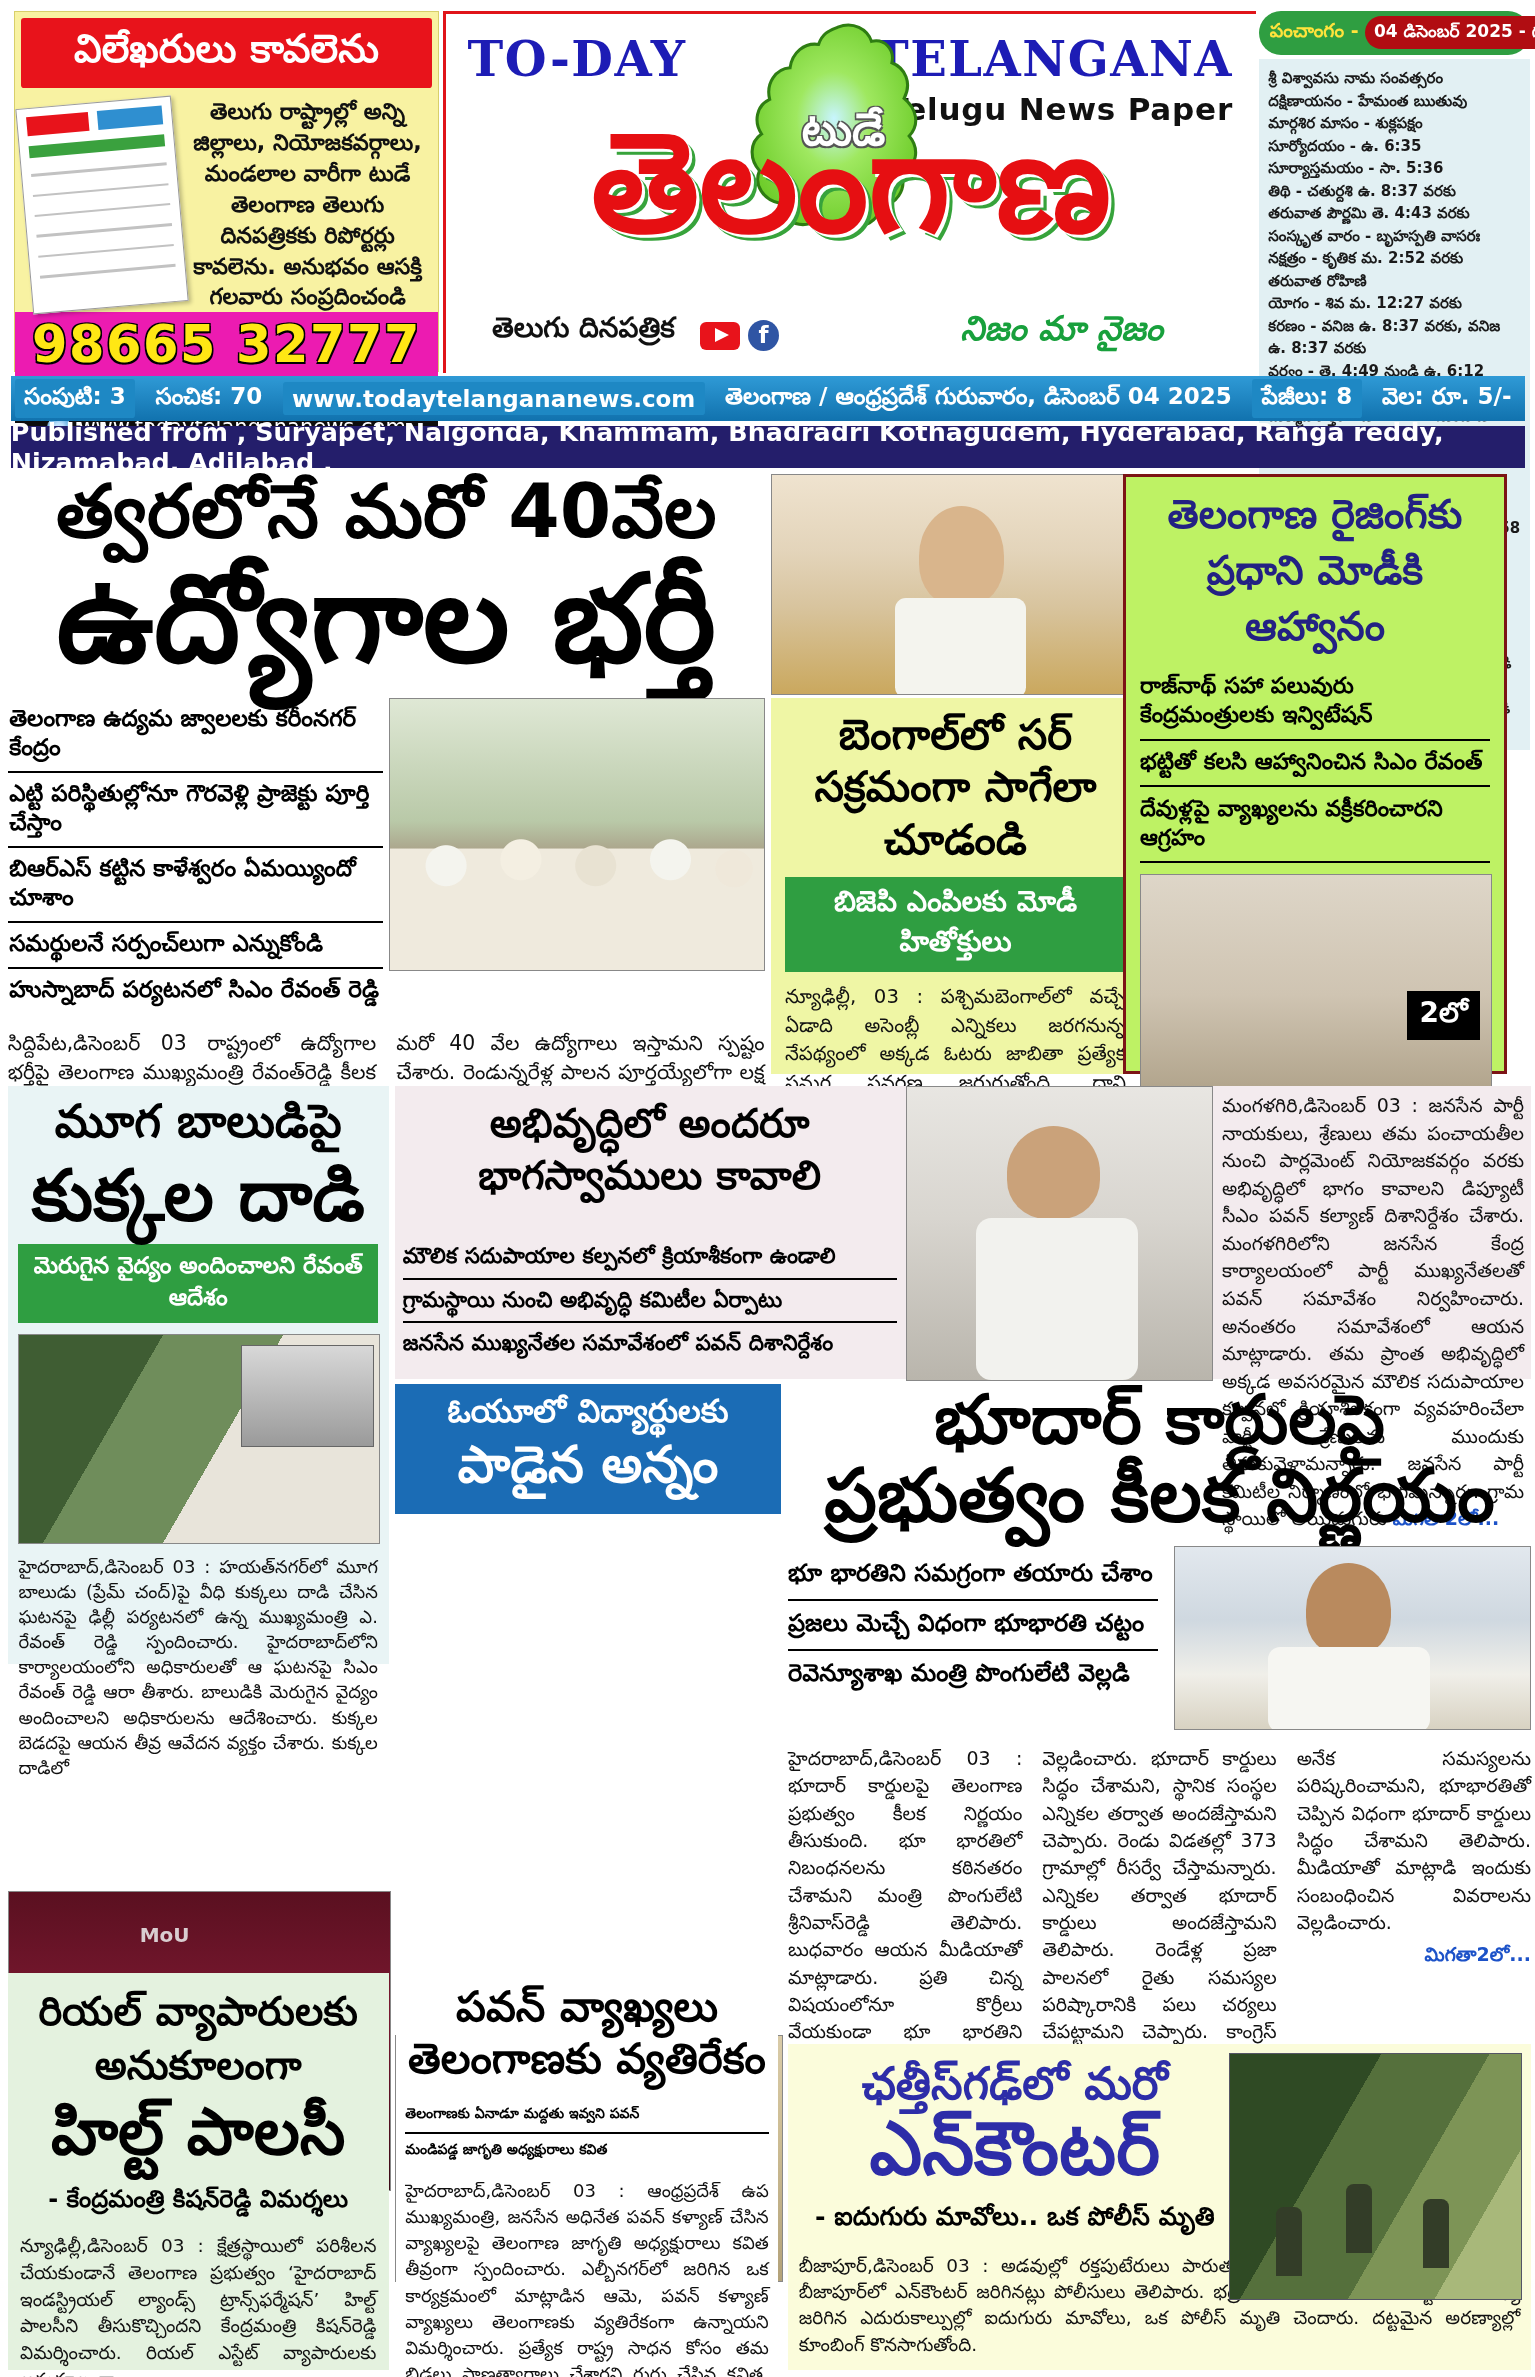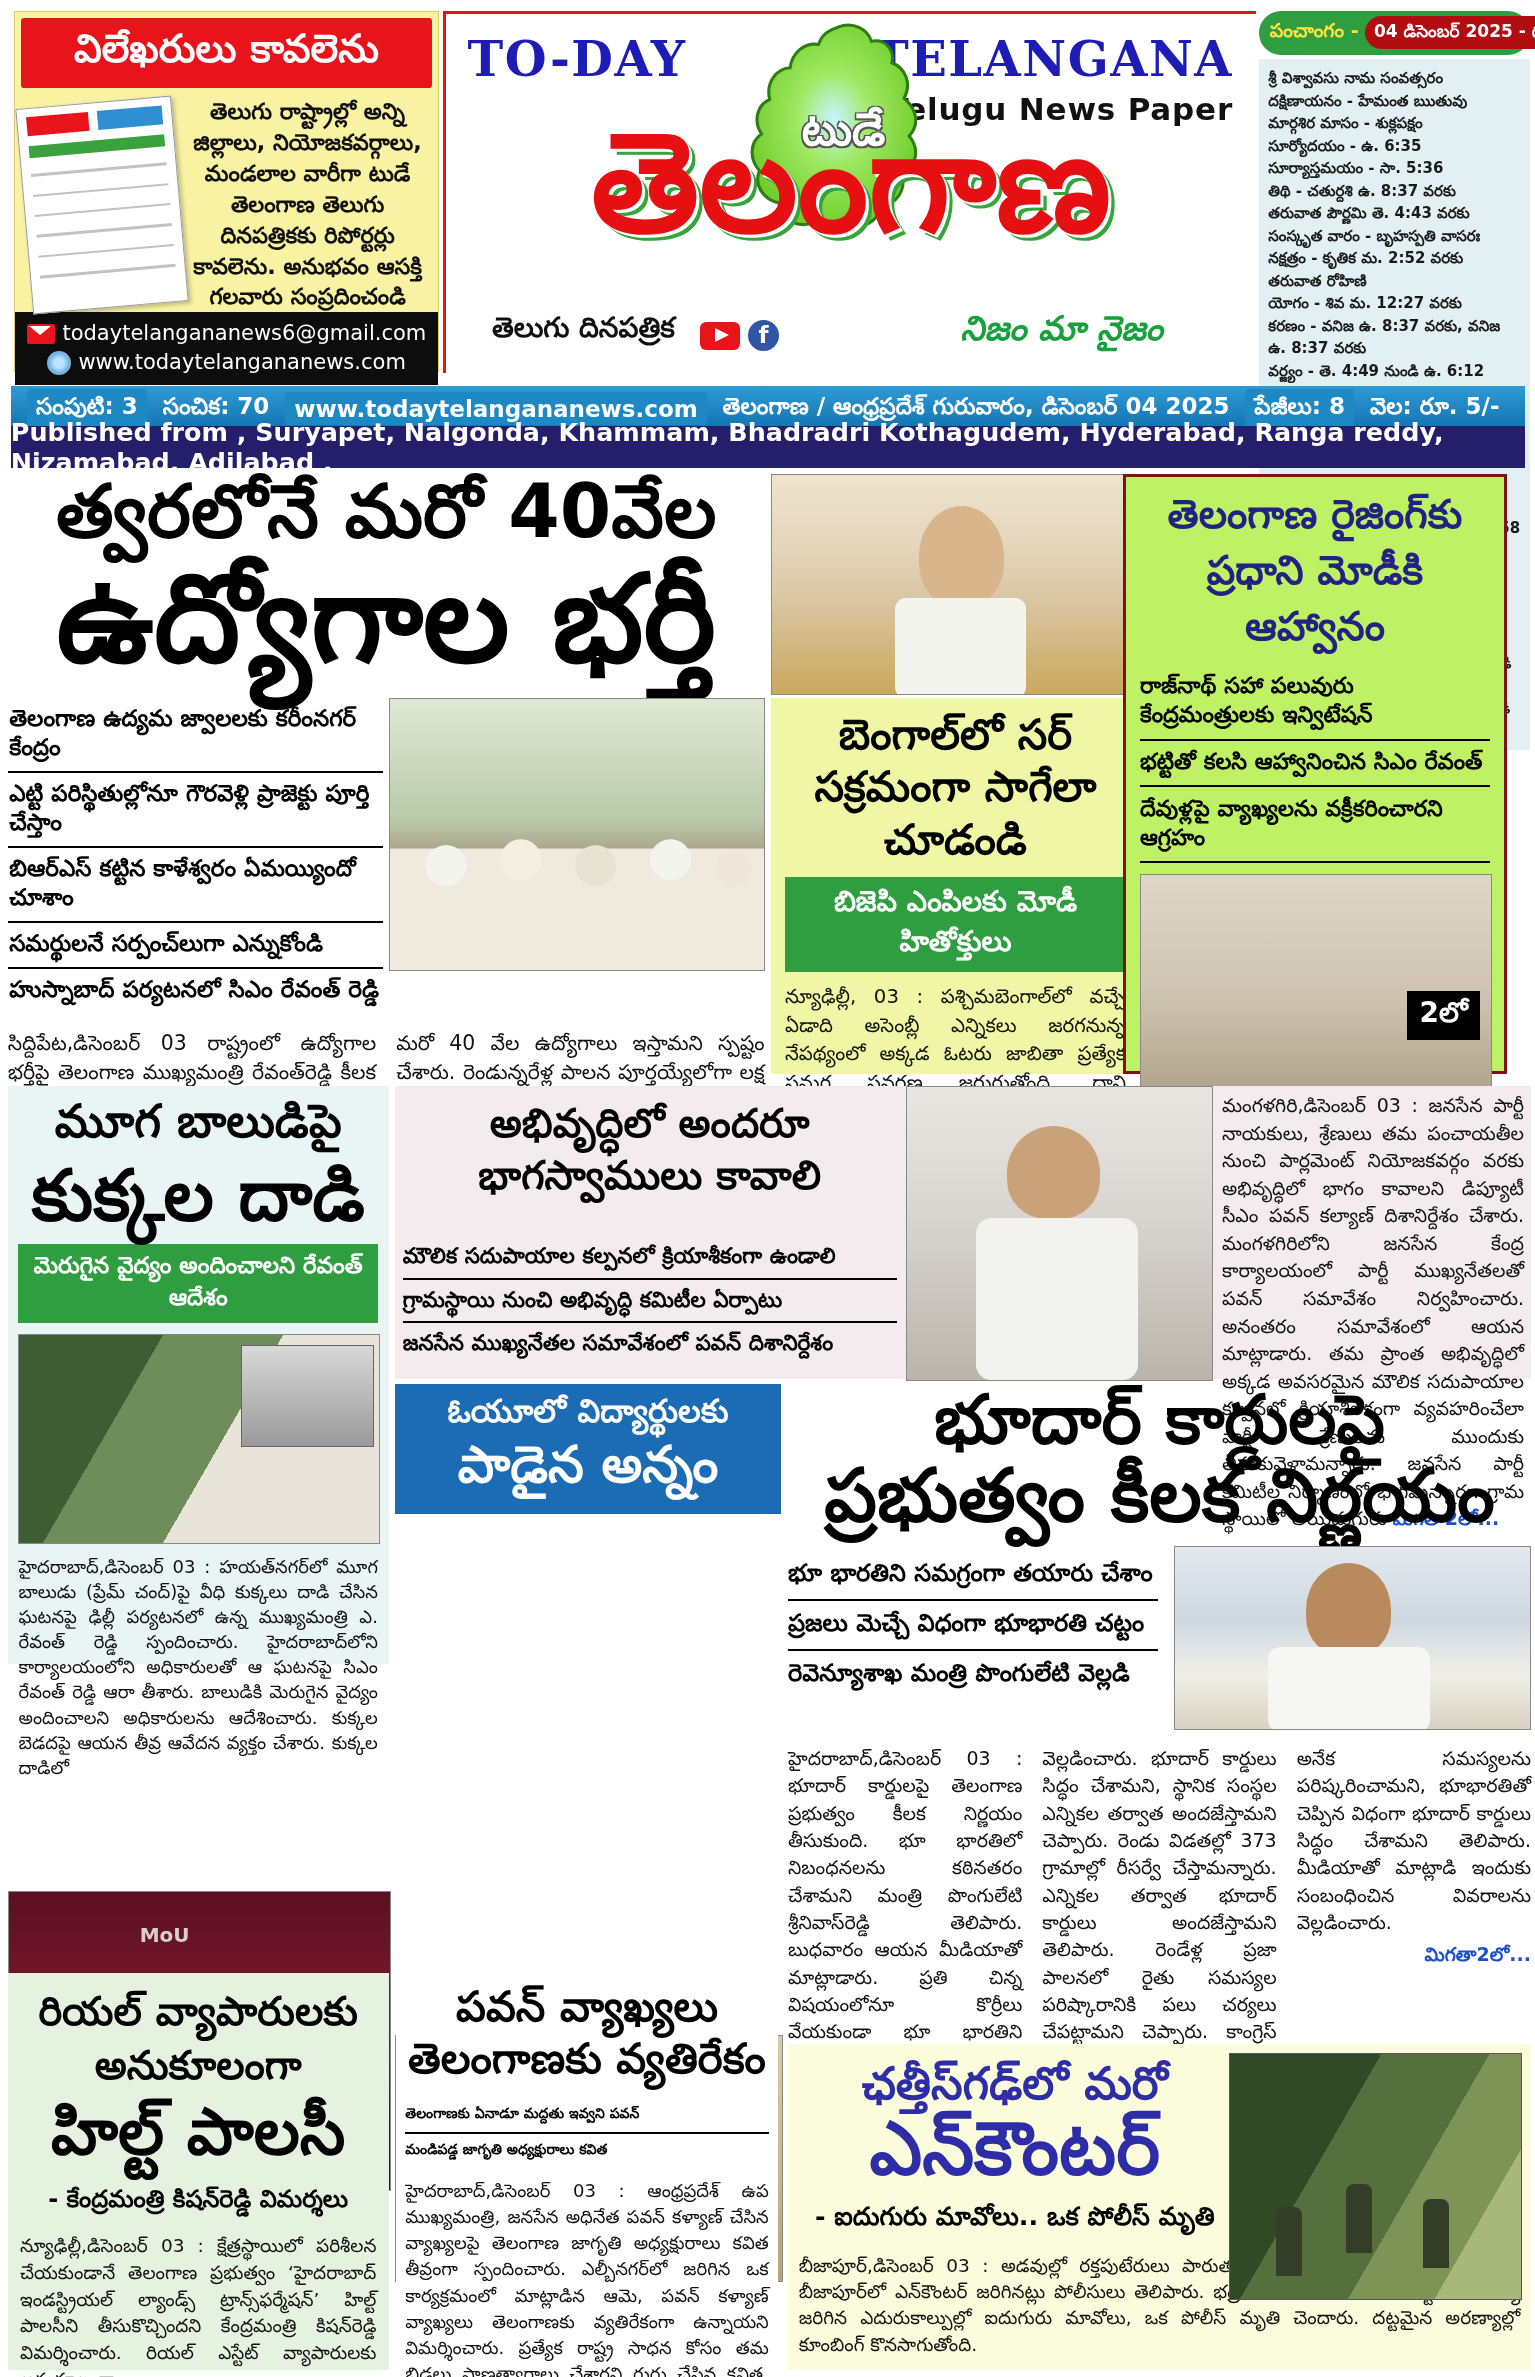--- a/index.html
+++ b/index.html
@@ -39,21 +39,21 @@
 
   
   .pan{left:1259px;top:10.8px;width:271px;height:359px;display:flex;flex-direction:column;}
   .pan-header{background:#2f9e41;border-radius:26px;padding:5.4px 6.2px 5.4px 10.8px;display:flex;align-items:center;gap:6.2px;}
   .pan-label{color:#ffe33c;font-size:19px;font-weight:800;white-space:nowrap;}
   .pan-date{background:#b10d12;color:#fff;border-radius:20px;padding:4.6px 9.3px;font-size:17px;font-weight:800;white-space:nowrap;}
   .pan-body{flex:1;background:#e2f0f3;margin-top:4.6px;padding:7.7px 9.3px;}
   .pan-line{font-size:15px;line-height:1.5;font-weight:600;color:#1a1a1a;}
 
   
-  .infobar{left:10.8px;top:376px;width:1514px;height:45px;background:linear-gradient(#2f9ad6,#1172ae);display:flex;align-items:center;justify-content:space-between;padding:0 16px;box-sizing:border-box;margin-top:10px;}
+  .infobar{left:10.8px;top:376px;width:1514px;height:45px;background:linear-gradient(#2f9ad6,#1172ae);display:flex;align-items:center;justify-content:space-between;padding:0 4px;box-sizing:border-box;}
   .info-item{color:#fff;font-size:23px;font-weight:800;padding:3.1px 9.3px;}
   .info-item:nth-child(odd){background:#1e88c4;border-radius:3.1px;}
   .pub{left:10.8px;top:426px;width:1514px;height:42px;background:#241e6b;color:#fff;font-size:25.4px;font-weight:700;display:flex;align-items:center;justify-content:center;}
 
   
   .lead{left:7.7px;top:472px;width:757px;}
   .lead-h1{font-size:74px;font-weight:800;text-align:center;line-height:1.08;color:#000;}
   .lead-h2{font-size:122px;font-weight:800;text-align:center;line-height:1.02;color:#000;margin-top:4.6px;}
   .lead-cols{display:flex;margin-top:17px;}
   .lead-points{width:376px;}
@@ -161,20 +161,23 @@
           <span class="s2"></span>
           <span class="s3"></span>
         <span class="ln" style="top:32%"></span>
           <span class="ln" style="top:42%"></span>
         <span class="ln" style="top:52%"></span>
           <span class="ln" style="top:62%"></span>
         <span class="ln" style="top:72%"></span>
           <span class="ln" style="top:82%"></span>
       </div>
       <div class="ad-text">తెలుగు రాష్ట్రాల్లో అన్ని జిల్లాలు, నియోజకవర్గాలు, మండలాల వారీగా టుడే తెలంగాణ తెలుగు దినపత్రికకు రిపోర్టర్లు కావలెను. అనుభవం ఆసక్తి గలవారు సంప్రదించండి</div>
+    </div>
+    <div class="ad-phone">
+      <span>98665 32777</span>
     </div>
     <div class="ad-contact">
       <div><span class="mail-ic"></span><span>todaytelangananews6@gmail.com</span></div>
       <div><span class="web-ic"></span><span>www.todaytelangananews.com</span></div>
     </div>
   </div>
 
   <div class="abs masthead">
     <div class="mh-today">TO-DAY</div>
     <div class="mh-telangana">TELANGANA</div>

